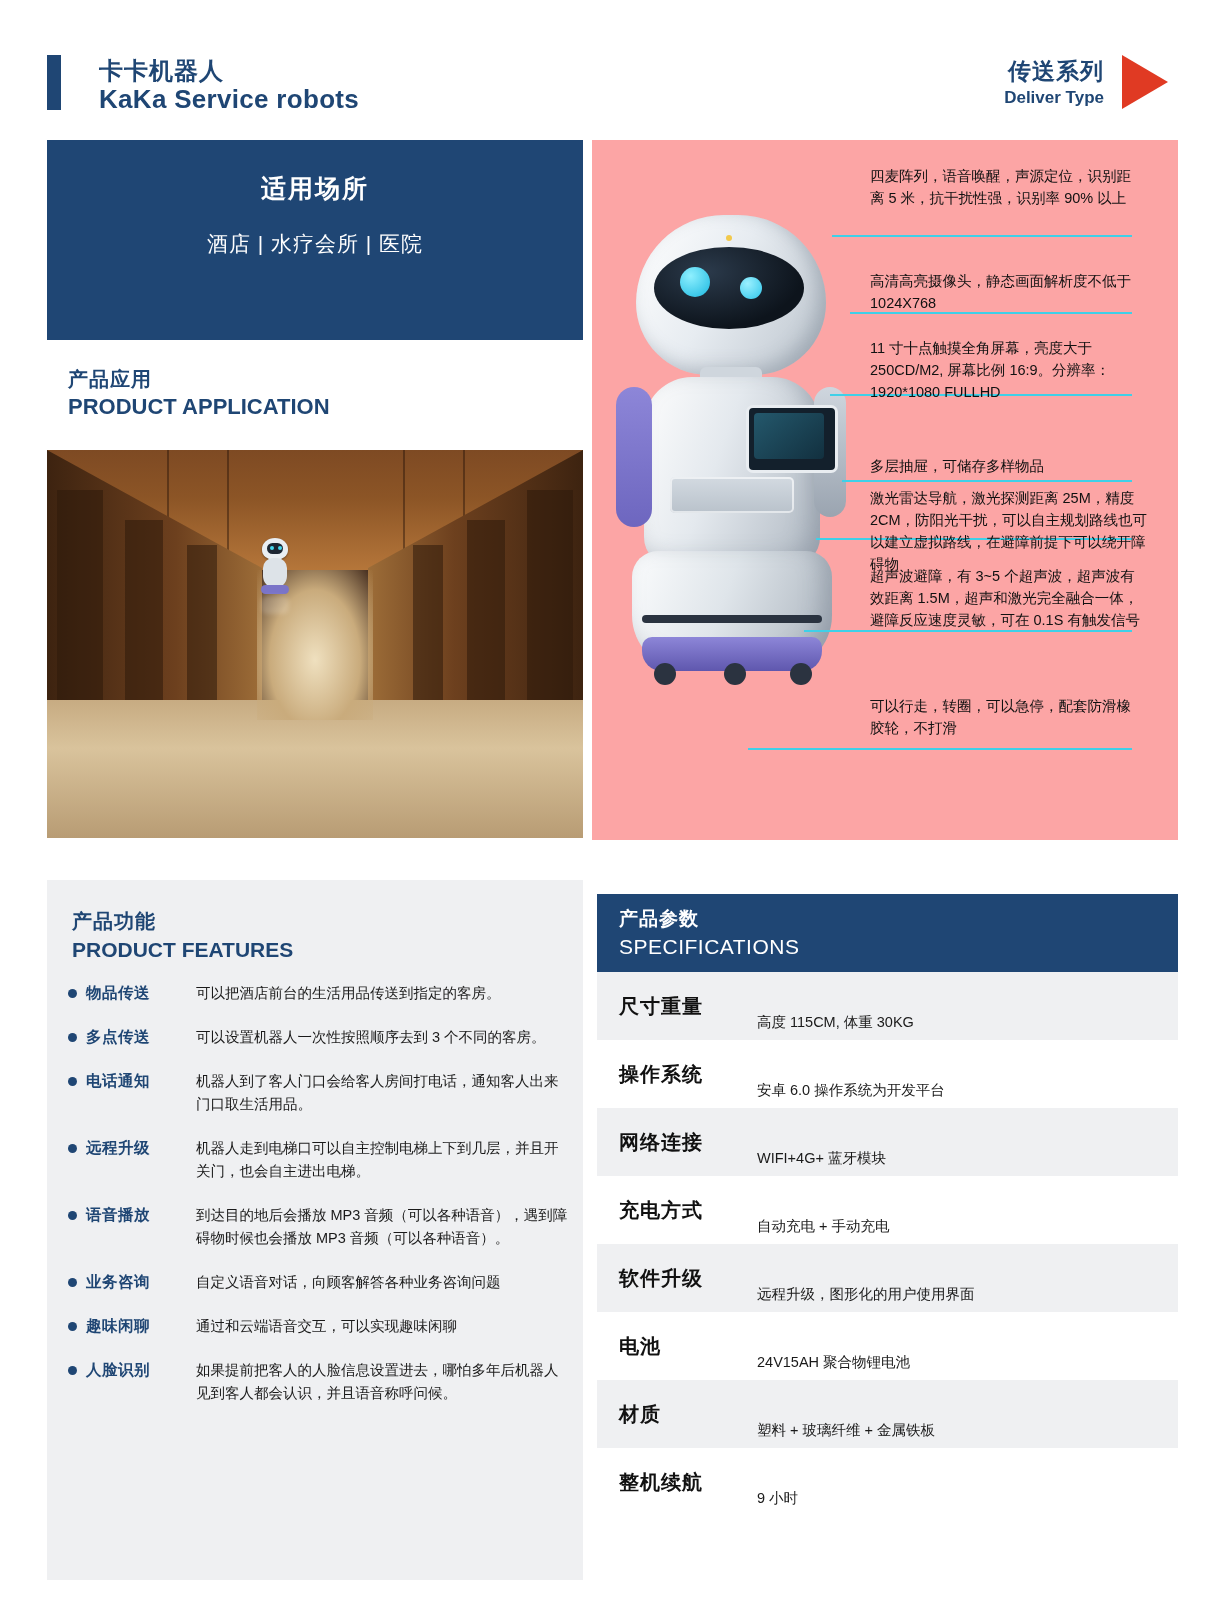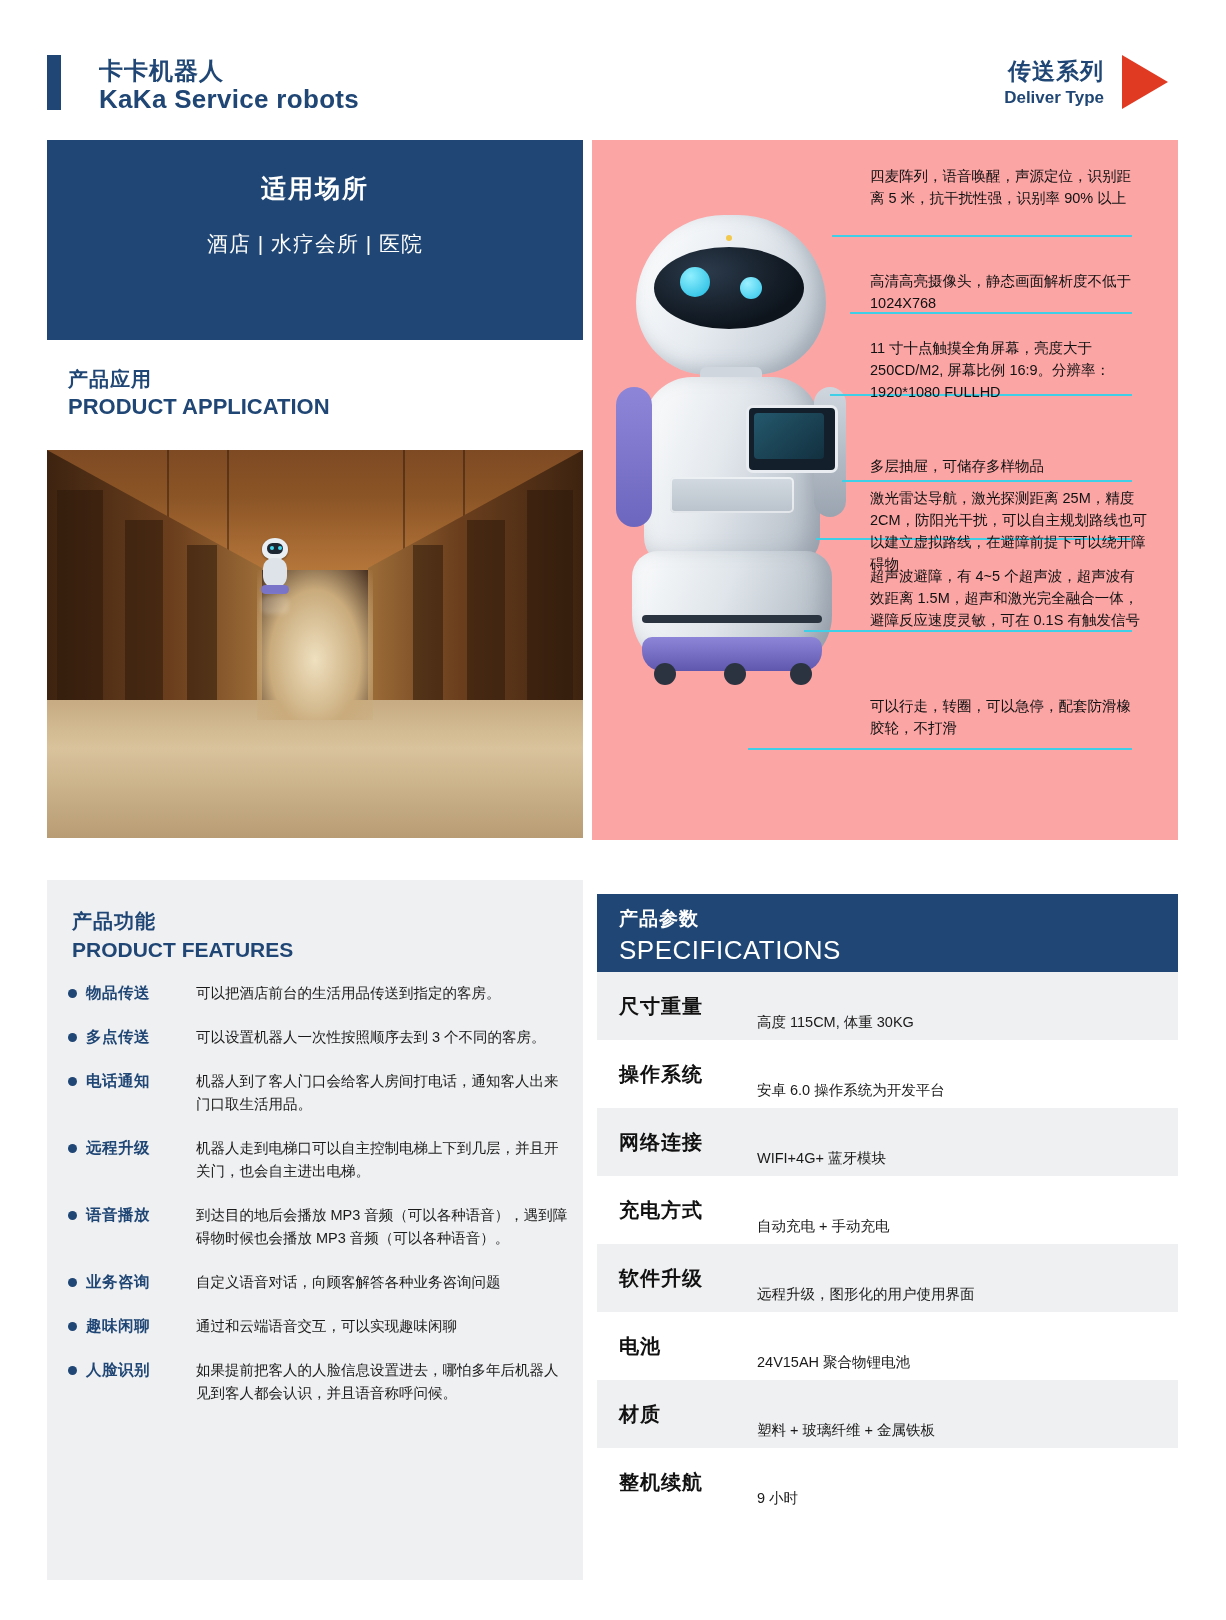--- a/index.html
+++ b/index.html
@@ -91,21 +91,21 @@
   .ft-list{position:absolute;left:68px;top:982px;width:500px;}
   .ft-item{display:flex;align-items:flex-start;margin-bottom:21px;}
   .ft-bullet{width:9px;height:9px;border-radius:50%;background:#1f4674;margin-top:7px;margin-right:9px;flex:0 0 auto;}
   .ft-name{width:110px;flex:0 0 auto;color:#1f4674;font-weight:bold;font-size:15.5px;letter-spacing:.5px;line-height:22px;}
   .ft-desc{flex:1;font-size:14.5px;line-height:23px;color:#1a1a1a;}
 
   
   .specs{position:absolute;left:597px;top:894px;width:581px;height:690px;}
   .sp-head{position:absolute;left:0;top:0;width:581px;height:78px;background:#1f4674;}
   .sp-cn{position:absolute;left:22px;top:12px;color:#fff;font-size:19px;font-weight:bold;letter-spacing:1px;}
-  .sp-en{position:absolute;left:22px;top:41px;color:#fff;font-size:26px;letter-spacing:.5px;}
+  .sp-en{position:absolute;left:22px;top:41px;color:#fff;font-size:21px;letter-spacing:.5px;}
   .sp-row{position:absolute;left:0;width:581px;height:68px;display:flex;align-items:center;}
   .sp-row.alt{background:#eff0f2;}
   .sp-row.plain{background:#ffffff;}
   .sp-label{width:160px;padding-left:22px;font-size:20px;font-weight:bold;color:#111;letter-spacing:1px;box-sizing:border-box;}
   .sp-value{flex:1;font-size:14.5px;color:#1a1a1a;margin-top:32px;}
 </style>
 </head>
 <body>
 
 <div class="page">
@@ -181,21 +181,21 @@
     <div class="cline" style="left:250px;top:340px;width:290px;"></div>
     <div class="cline" style="left:224px;top:398px;width:316px;"></div>
     <div class="cline" style="left:212px;top:490px;width:328px;"></div>
     <div class="cline" style="left:156px;top:608px;width:384px;"></div>
 
     <div class="callout-text" style="left:278px;top:25px;width:270px;">四麦阵列，语音唤醒，声源定位，识别距离 5 米，抗干扰性强，识别率 90% 以上</div>
     <div class="callout-text" style="left:278px;top:130px;width:270px;">高清高亮摄像头，静态画面解析度不低于 1024X768</div>
     <div class="callout-text" style="left:278px;top:197px;width:272px;">11 寸十点触摸全角屏幕，亮度大于 250CD/M2, 屏幕比例 16:9。分辨率：1920*1080 FULLHD</div>
     <div class="callout-text" style="left:278px;top:315px;width:272px;">多层抽屉，可储存多样物品</div>
     <div class="callout-text" style="left:278px;top:347px;width:278px;">激光雷达导航，激光探测距离 25M，精度 2CM，防阳光干扰，可以自主规划路线也可以建立虚拟路线，在避障前提下可以绕开障碍物</div>
-    <div class="callout-text" style="left:278px;top:425px;width:278px;">超声波避障，有 4~5 个超声波，超声波有效距离 1.5M，超声和激光完全融合一体，避障反应速度灵敏，可在 0.1S 有触发信号</div>
+    <div class="callout-text" style="left:278px;top:425px;width:278px;">超声波避障，有 3~5 个超声波，超声波有效距离 1.5M，超声和激光完全融合一体，避障反应速度灵敏，可在 0.1S 有触发信号</div>
     <div class="callout-text" style="left:278px;top:555px;width:272px;">可以行走，转圈，可以急停，配套防滑橡胶轮，不打滑</div>
   </div>
 
   <div class="features"></div>
   <div class="ft-cn">产品功能</div>
   <div class="ft-en">PRODUCT FEATURES</div>
   <div class="ft-list">
     <div class="ft-item">
       <div class="ft-bullet"></div>
       <div class="ft-name">物品传送</div>

